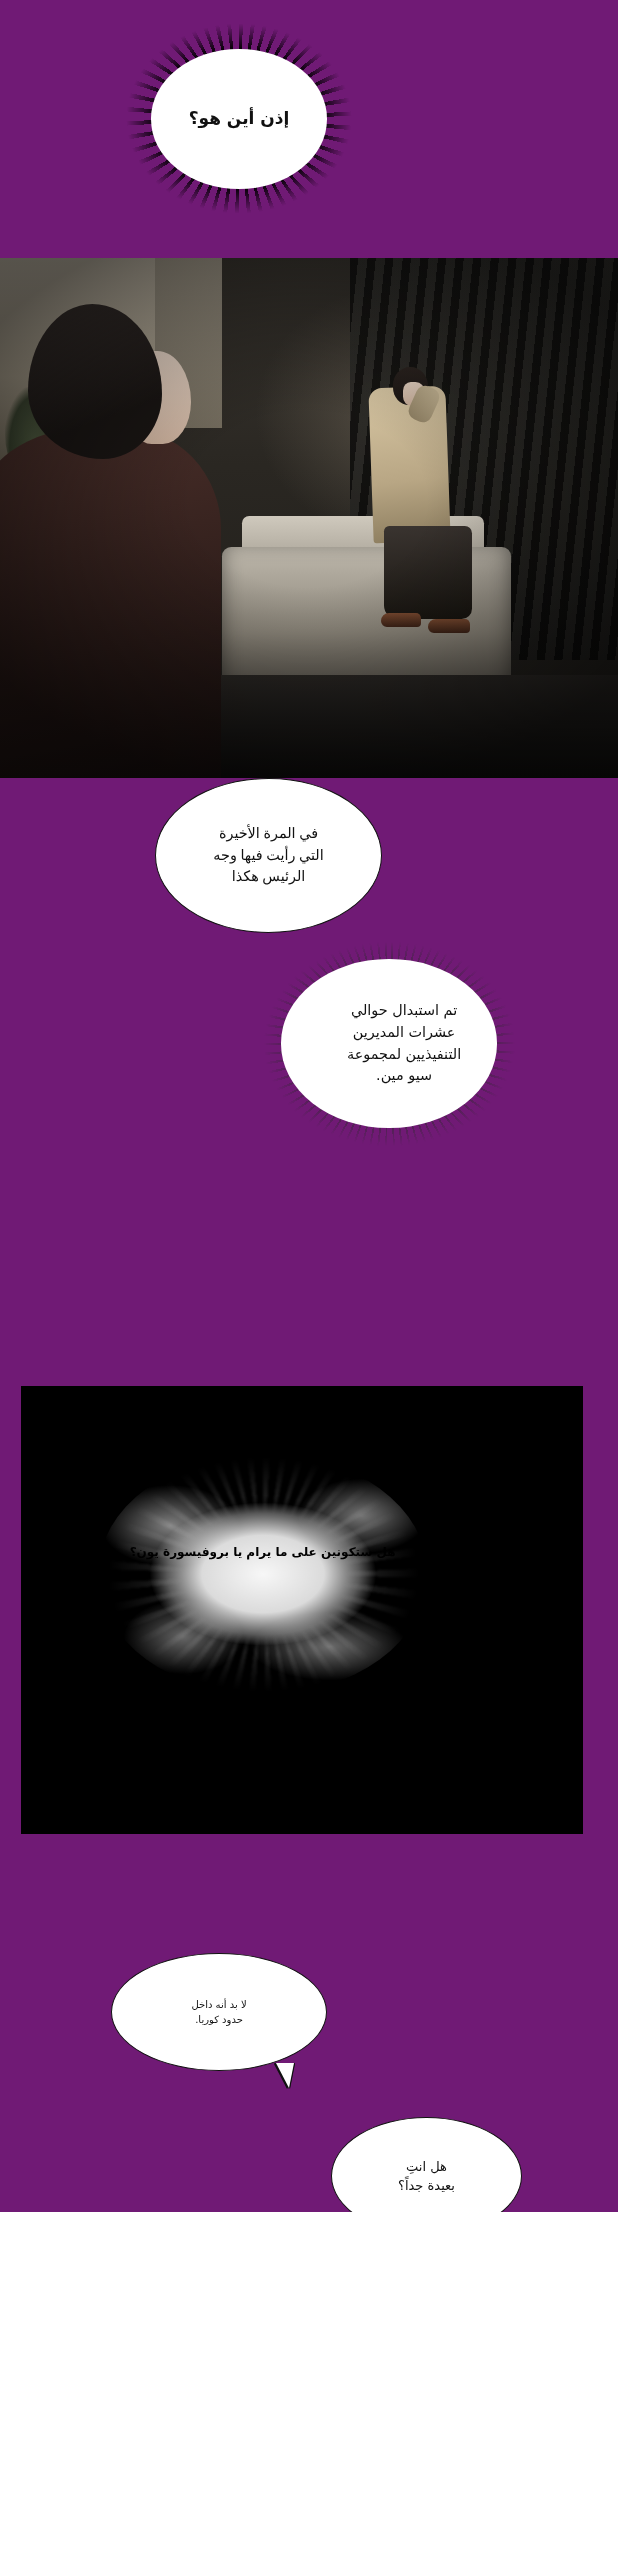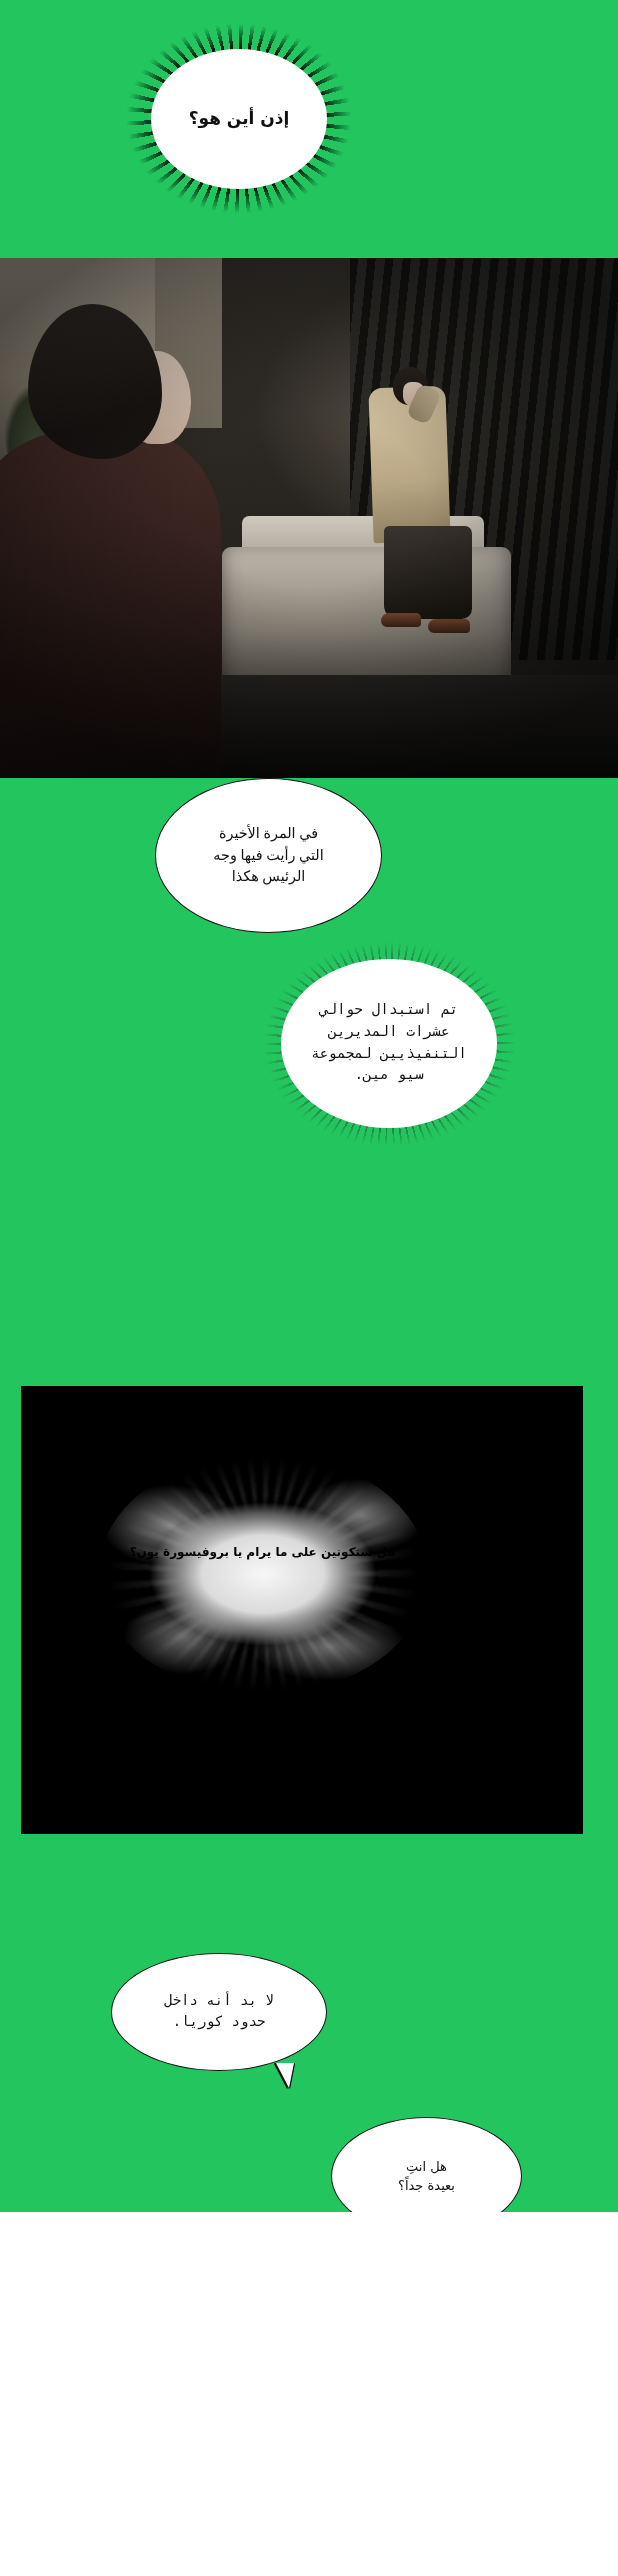--- a/index.html
+++ b/index.html
@@ -12,21 +12,21 @@
     min-height: 2576px;
     font-family: "DejaVu Sans", sans-serif;
     position: relative;
     overflow-x: hidden;
   }
 
   .page {
     position: relative;
     width: 618px;
     height: 2212px;
-    background: #22c55e;
+    background: #701a75;
     overflow: hidden;
   }
 
   
   .panel {
     position: absolute;
     overflow: hidden;
   }
 
   
@@ -341,34 +341,33 @@
             mask-image: radial-gradient(ellipse 50% 50% at 50% 50%, rgba(0,0,0,0) 46%, rgba(0,0,0,1) 58%, rgba(0,0,0,0) 92%);
   }
   #balloon-replaced .inner {
     position: absolute;
     left: 13.4px; top: 11.3px;
     right: 13.4px; bottom: 11.3px;
     background: #ffffff;
     border-radius: 50%;
     display: flex;
     align-items: center;
-    justify-content: center;
-    font-family: Liberation Mono, monospace;
+    justify-content: flex-start;
   }
   #balloon-replaced .txt { font-size: 14.4px; position: relative; }
 
   
   #balloon-korea {
     left: 111px;
     top: 1953px;
     width: 216px;
     height: 118px;
     border-radius: 50%;
   }
-  #balloon-korea .txt { font-size: 14px; font-family: Liberation Mono, monospace; }
+  #balloon-korea .txt { font-size: 10px; }
   #balloon-korea .tail {
     position: absolute;
     right: 32px;
     bottom: -17.5px;
     width: 0; height: 0;
     border-left: 13.4px solid transparent;
     border-right: 5.2px solid transparent;
     border-top: 25px solid #ffffff;
     filter: drop-shadow(0 1.5px 0 #111) drop-shadow(-1.5px 0 0 #111) drop-shadow(1.5px 0 0 #111);
   }

